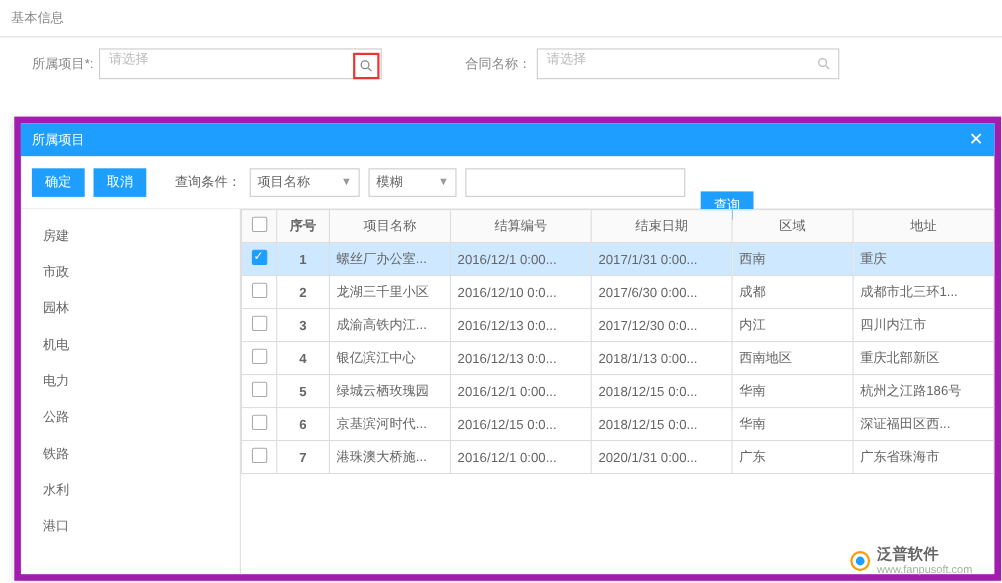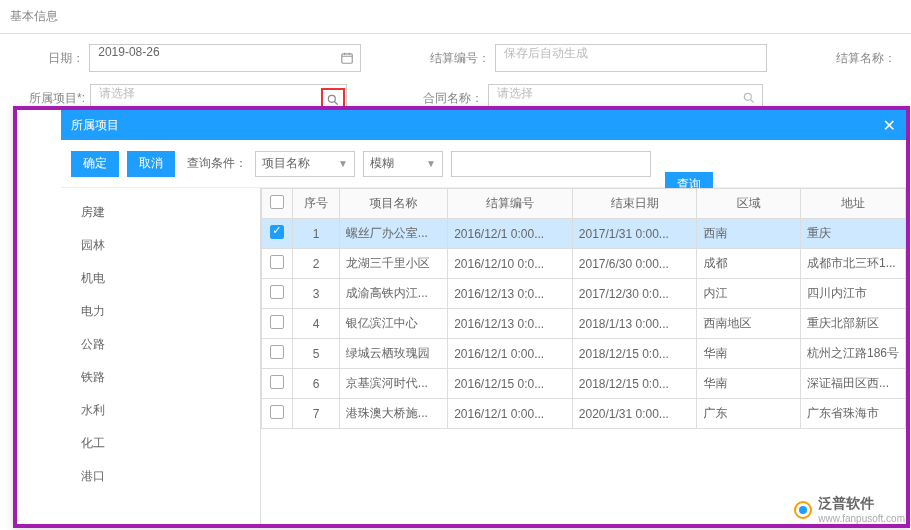--- a/index.html
+++ b/index.html
@@ -14,76 +14,59 @@
 .form-label2 { text-align: right; color: #888; margin-right: 5px; }
 .lbl-mid { width: 130px; }
 .lbl-right { width: 130px; }
 .input-mid { width: 275px; }
 .input-with-icon { position: relative; }
 .icon-search-red { position: absolute; right: 2px; top: 2px; width: 24px; height: 24px; border: 2px solid #e33; display: flex; align-items: center; justify-content: center; }
 .icon-cal { position: absolute; right: 6px; top: 6px; color: #999; }
 .icon-search-gray { position: absolute; right: 6px; top: 6px; color: #bbb; }
 .placeholder { color: #bbb; }
 
-.modal { position: absolute; left: 13px; top: 106px; width: 897px; height: 422px; border: 4px solid #a21caf; background: #fff; box-shadow: 0 2px 8px rgba(0,0,0,.15); padding-left: 44px; }
+.modal { position: absolute; left: 13px; top: 106px; width: 897px; height: 422px; border: 6px solid #a21caf; background: #fff; box-shadow: 0 2px 8px rgba(0,0,0,.15); }
 .modal-header { background: #1e9fff; color: #fff; height: 30px; display: flex; align-items: center; justify-content: space-between; padding: 0 10px; }
 .modal-close { color: #fff; cursor: pointer; font-size: 16px; }
 .modal-toolbar { height: 48px; display: flex; align-items: center; padding: 0 10px; gap: 8px; border-bottom: 1px solid #eee; }
 .btn { height: 26px; padding: 0 12px; background: #1e9fff; color: #fff; border: none; cursor: pointer; font-size: 12px; }
 .btn-query { margin-left: 6px; margin-top: 42px; }
-.tb-label { margin-left: 4px; color: #666; }
+.tb-label { margin-left: 18px; color: #666; }
 .select { height: 26px; border: 1px solid #ccc; width: 100px; display: inline-flex; align-items: center; justify-content: space-between; padding: 0 6px; color: #666; background: #fff; }
 .select .arrow { color: #999; font-size: 10px; }
 .tb-input { height: 26px; width: 200px; border: 1px solid #ccc; padding: 0 6px; }
 
 .modal-body { display: flex; height: calc(100% - 78px); }
 .sidebar { width: 200px; border-right: 1px solid #ddd; padding-top: 8px; }
 .side-item { padding: 8px 20px; color: #666; cursor: pointer; }
 .grid { flex: 1; overflow: auto; }
 table { width: 100%; border-collapse: collapse; }
 th, td { border: 1px solid #ddd; height: 30px; padding: 0 6px; text-align: left; font-weight: normal; font-size: 12px; white-space: nowrap; overflow: hidden; text-overflow: ellipsis; }
 th { background: #fafafa; text-align: center; color: #666; }
 .col-chk { width: 32px; text-align: center; }
-.col-idx { width: 48px; text-align: center; }
+.col-idx { width: 48px; text-align: center; font-weight: bold; }
 tr.selected td { background: #cde8ff; }
 .chk { width: 14px; height: 14px; border: 1px solid #aaa; display: inline-block; background: #fff; position: relative; border-radius: 2px; }
 .chk.checked { background: #1e9fff; border-color: #1e9fff; }
 .chk.checked::after { content: "✓"; color: #fff; position: absolute; left: 1px; top: -2px; font-size: 11px; }
 
-.watermark { position: absolute; right: 6px; bottom: 6px; display: flex; align-items: center; gap: 6px; color: #888; font-size: 14px; pointer-events: none; }
+.watermark { position: absolute; right: 27px; bottom: 6px; display: flex; align-items: center; gap: 6px; color: #888; font-size: 14px; pointer-events: none; }
 .watermark .logo { width: 18px; height: 18px; border: 2px solid #f90; border-radius: 50%; position: relative; }
 .watermark .logo::after { content: ""; position: absolute; left: 3px; top: 3px; width: 8px; height: 8px; background: #1e9fff; border-radius: 50%; }
 .watermark .cn { font-weight: bold; color: #666; }
 .watermark .url { font-size: 10px; color: #aaa; display: block; }
 
 svg.ic { width: 14px; height: 14px; }
 </style>
 </head>
 <body>
 
 <div class="page-header">基本信息</div>
 
 <div class="form-area">
-  <div class="form-row">
-    <div class="form-label">日期：</div>
-    <div class="form-input input-date input-with-icon">
-      <span>2019-08-26</span>
-      <span class="icon-cal">
-        <svg class="ic" viewBox="0 0 24 24" fill="none" stroke="#999" stroke-width="2">
-            <rect x="3" y="5" width="18" height="16" rx="2"></rect>
-            <path d="M3 9h18M8 3v4M16 3v4"></path>
-          </svg>
-      </span>
-    </div>
-    <div class="form-label2 lbl-mid">结算编号：</div>
-    <div class="form-input input-mid">
-      <span class="placeholder">保存后自动生成</span>
-    </div>
-    <div class="form-label2 lbl-right">结算名称：</div>
-  </div>
   <div class="form-row">
     <div class="form-label">所属项目*:</div>
     <div class="form-input input-proj input-with-icon">
       <span class="placeholder">请选择</span>
     </div>
     <span class="icon-search-red" style="position:relative;left:-26px">
       <svg class="ic" viewBox="0 0 24 24" fill="none" stroke="#888" stroke-width="2">
           <circle cx="10" cy="10" r="6"></circle>
           <path d="M20 20l-5-5"></path>
         </svg>
@@ -117,27 +100,27 @@
     <div class="select" style="width:80px">
       <span>模糊</span>
       <span class="arrow">▼</span>
     </div>
     <input class="tb-input" style="">
     <button class="btn btn-query">查询</button>
   </div>
   <div class="modal-body">
     <div class="sidebar" id="sidebar">
         <div class="side-item">房建</div>
+        <div class="side-item">市政</div>
         <div class="side-item">园林</div>
         <div class="side-item">机电</div>
         <div class="side-item">电力</div>
         <div class="side-item">公路</div>
         <div class="side-item">铁路</div>
         <div class="side-item">水利</div>
-        <div class="side-item">化工</div>
         <div class="side-item">港口</div>
       </div>
     <div class="grid">
       <table>
         <thead>
           <tr>
             <th class="col-chk"><span class="chk"></span></th>
             <th class="col-idx">序号</th>
             <th style="width:110px">项目名称</th>
             <th style="width:128px">结算编号</th>

